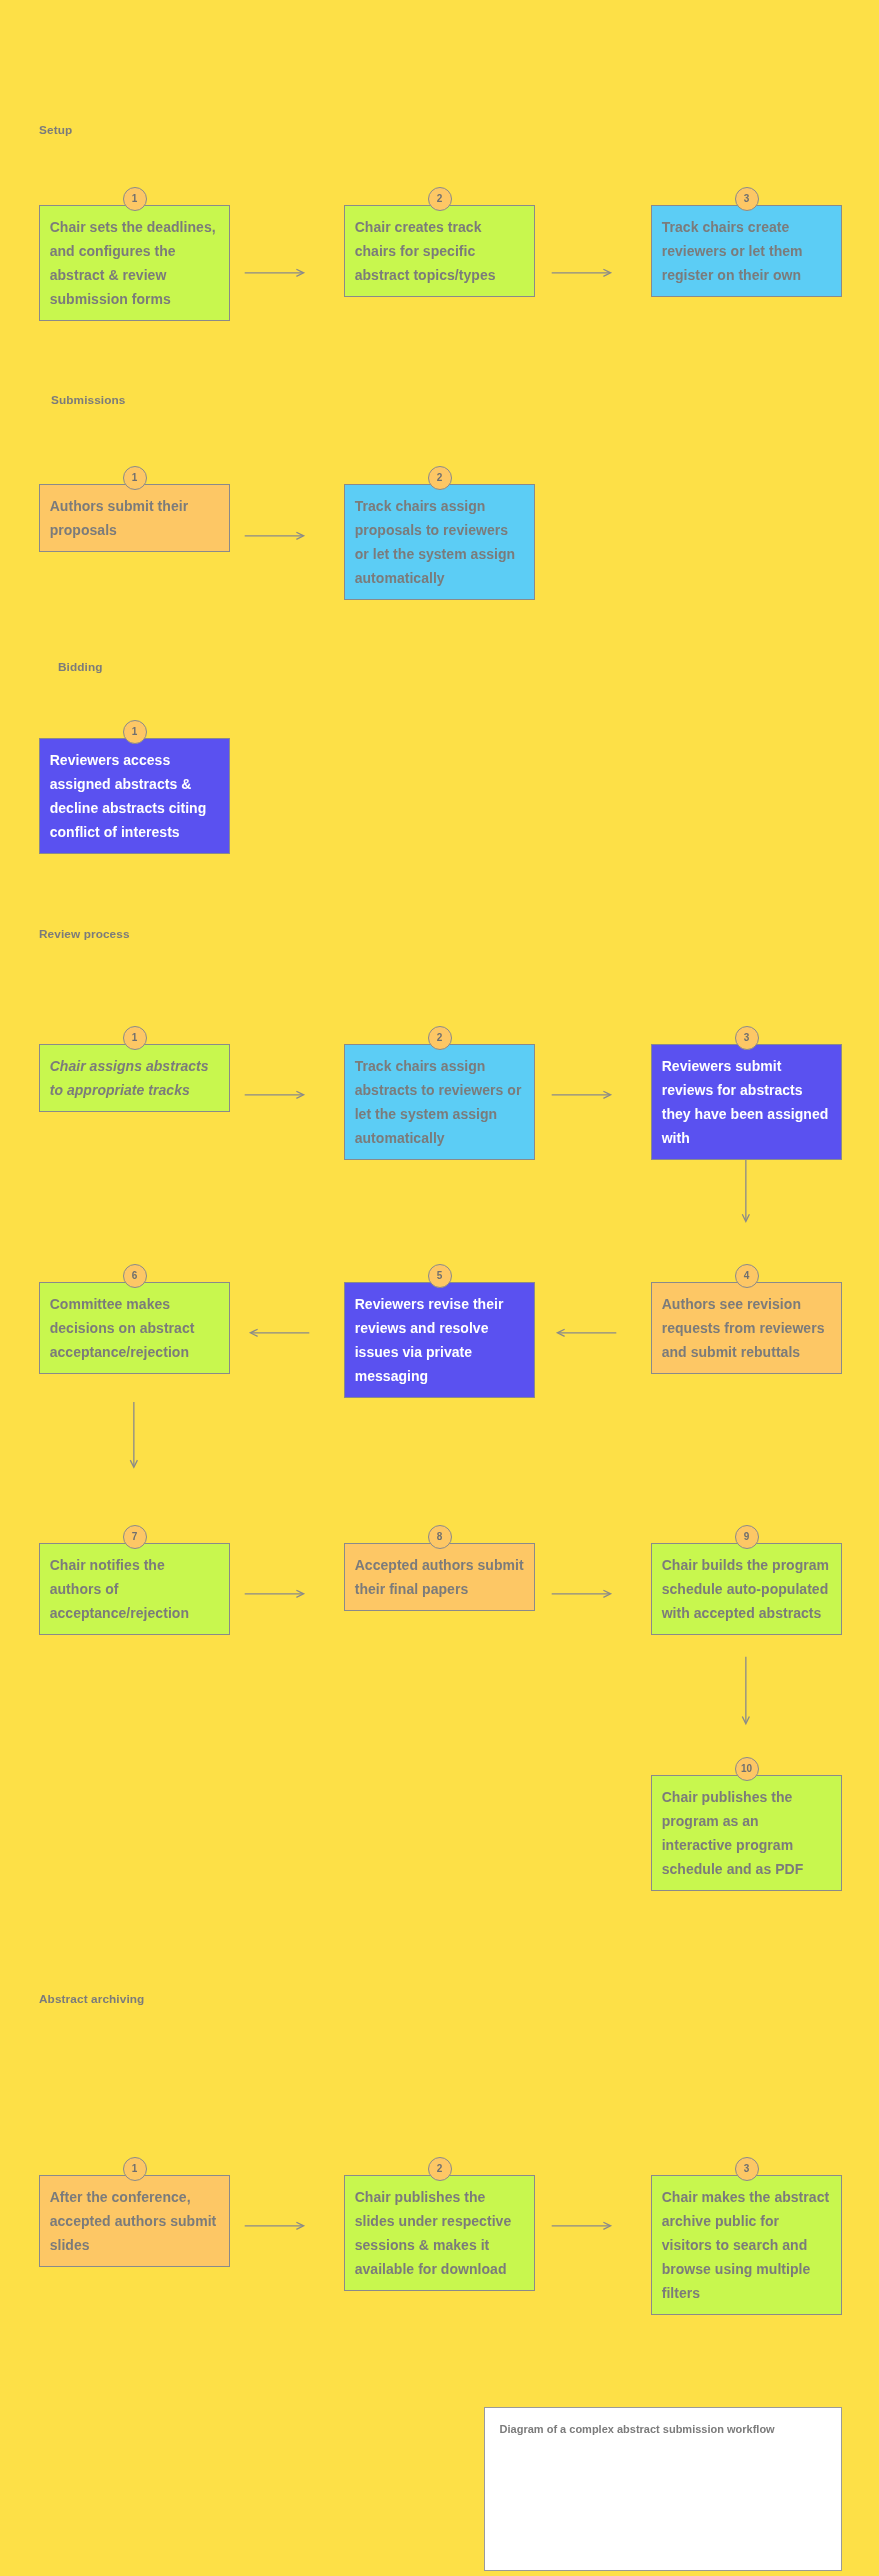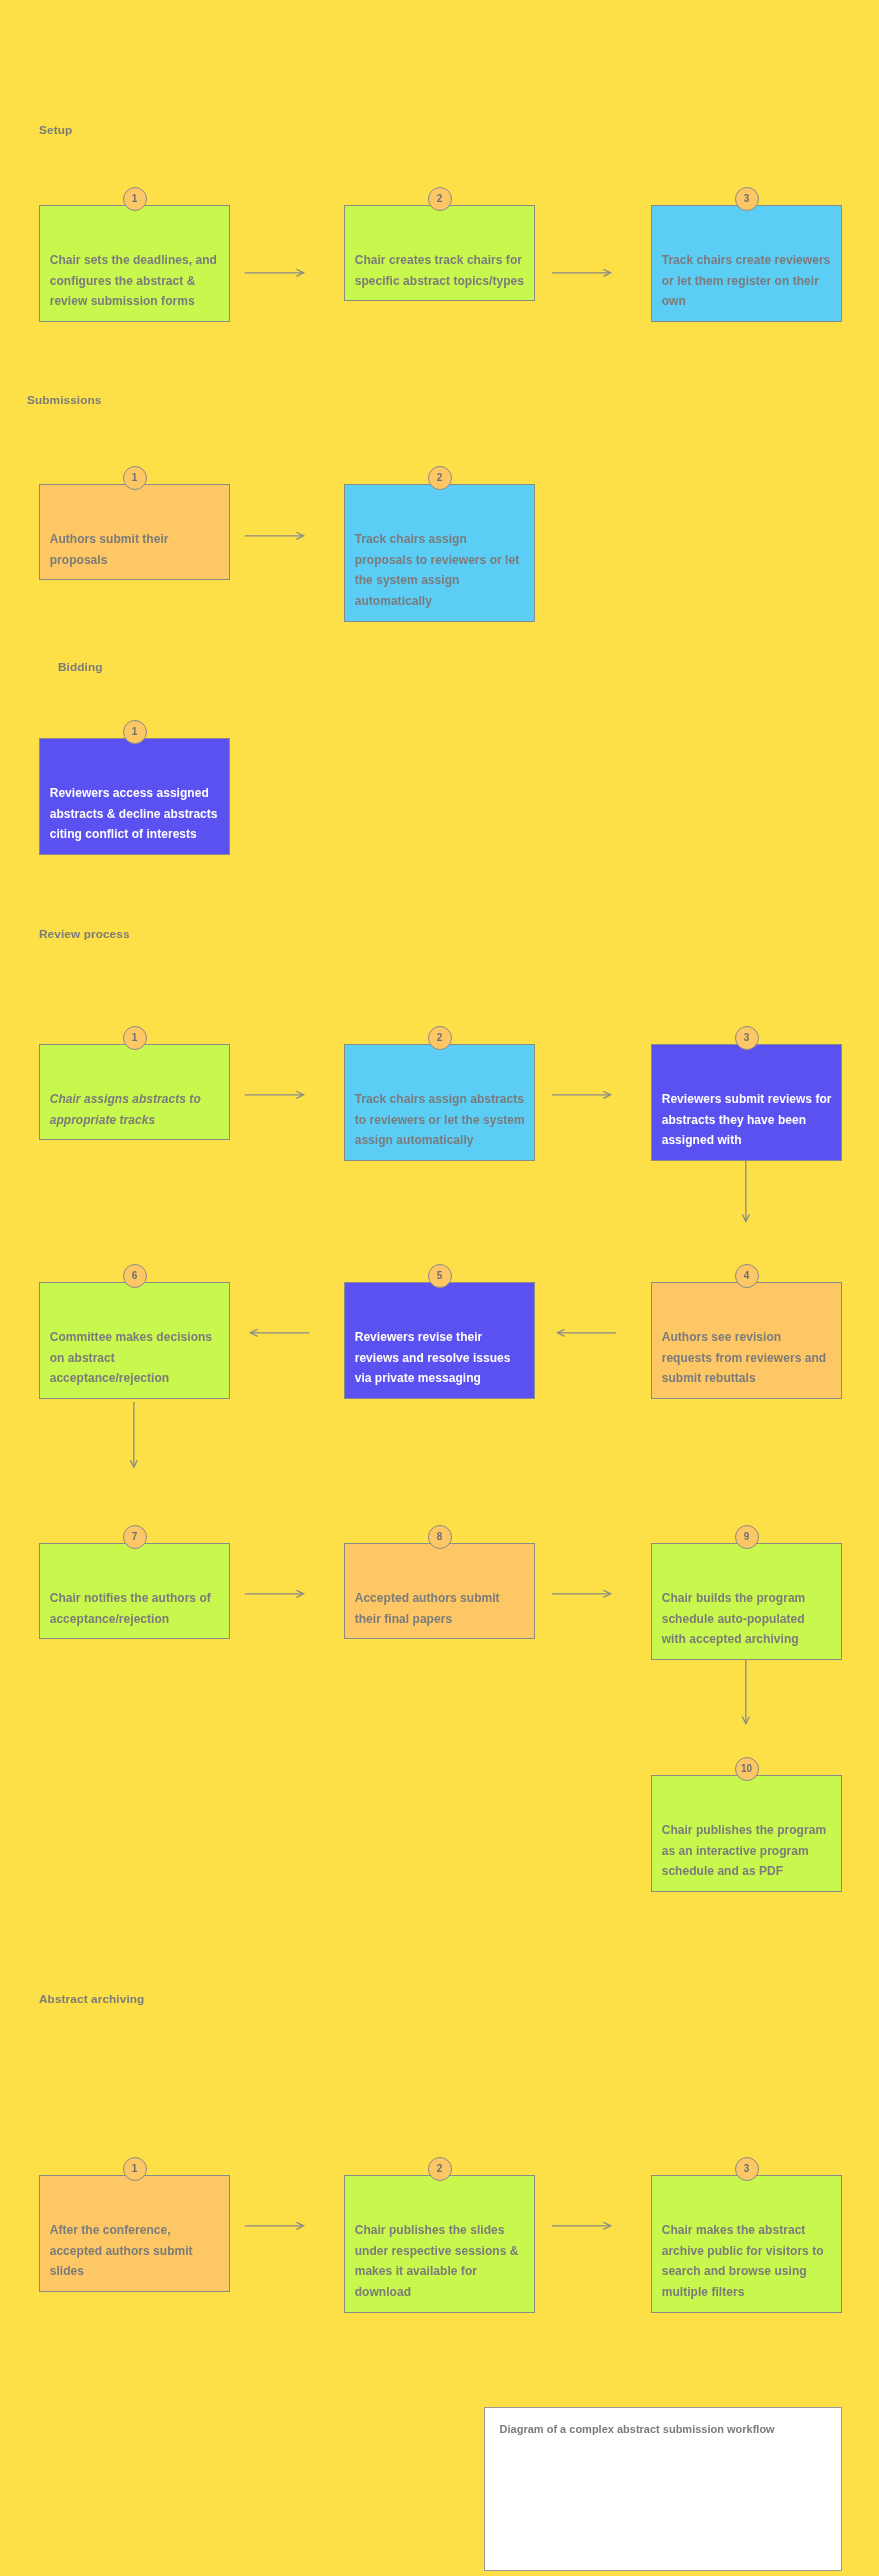--- a/index.html
+++ b/index.html
@@ -57,27 +57,26 @@
     position: absolute;
     top: 18px;
     left: 0;
     width: 100%;
     border: 1.3px solid #8a8a8a;
     box-sizing: border-box;
     padding: 9px 9px 9px 9.7px;
     z-index: 1;
   }
   .node .boxtext {
-    font-size: 12px;
+    font-size: 14px;
     font-weight: 700;
     line-height: 1.72;
     color: #7b7b7b;
     letter-spacing: 0.04px;
     word-break: normal;
-    margin-top: 35px;
   }
   .node.green .boxwrap { background: #c8f74e; }
   .node.orange .boxwrap { background: #fdc765; }
   .node.blue   .boxwrap { background: #5ccdf5; }
   .node.purple .boxwrap { background: #5a51f0; }
   .node.purple .boxtext { color: #ffffff; }
 
   
   .arrow {
     position: absolute;
@@ -135,21 +134,21 @@
       </svg>
   </div>
 
   <div class="node blue" style="left:651px; top:187px; width:191px;">
     <div class="badge">3</div>
     <div class="boxwrap">
       <div class="boxtext">Track chairs create reviewers or let them register on their own</div>
     </div>
   </div>
 
-  <div class="section-label" style="left:27px; top:393px;">Submissions</div>
+  <div class="section-label" style="left:51px; top:393px;">Submissions</div>
 
   <div class="node orange" style="left:39px; top:466px; width:191px;">
     <div class="badge">1</div>
     <div class="boxwrap" style="min-height:58px;">
       <div class="boxtext">Authors submit their proposals</div>
     </div>
   </div>
 
   <div class="arrow" style="left:243px; top:531px;">
     <svg width="68" height="9.7" viewBox="0 0 84 12">
@@ -284,21 +283,21 @@
   <div class="arrow" style="left:550px; top:1589px;">
     <svg width="68" height="9.7" viewBox="0 0 84 12">
         <path d="M2 6 H74" stroke="#8a8a8a" stroke-width="1.6" fill="none"></path>
         <path d="M66 1.6 L75 6 L66 10.4" stroke="#8a8a8a" stroke-width="1.6" fill="none"></path>
       </svg>
   </div>
 
   <div class="node green" style="left:651px; top:1525px; width:191px;">
     <div class="badge">9</div>
     <div class="boxwrap">
-      <div class="boxtext">Chair builds the program schedule auto-populated with accepted archiving</div>
+      <div class="boxtext">Chair builds the program schedule auto-populated with accepted abstracts</div>
     </div>
   </div>
 
   <div class="arrow" style="left:741px; top:1655px;">
     <svg width="9.7" height="76" viewBox="0 0 12 94">
         <path d="M6 2 V84" stroke="#8a8a8a" stroke-width="1.6" fill="none"></path>
         <path d="M1.6 76 L6 85 L10.4 76" stroke="#8a8a8a" stroke-width="1.6" fill="none"></path>
       </svg>
   </div>
 

